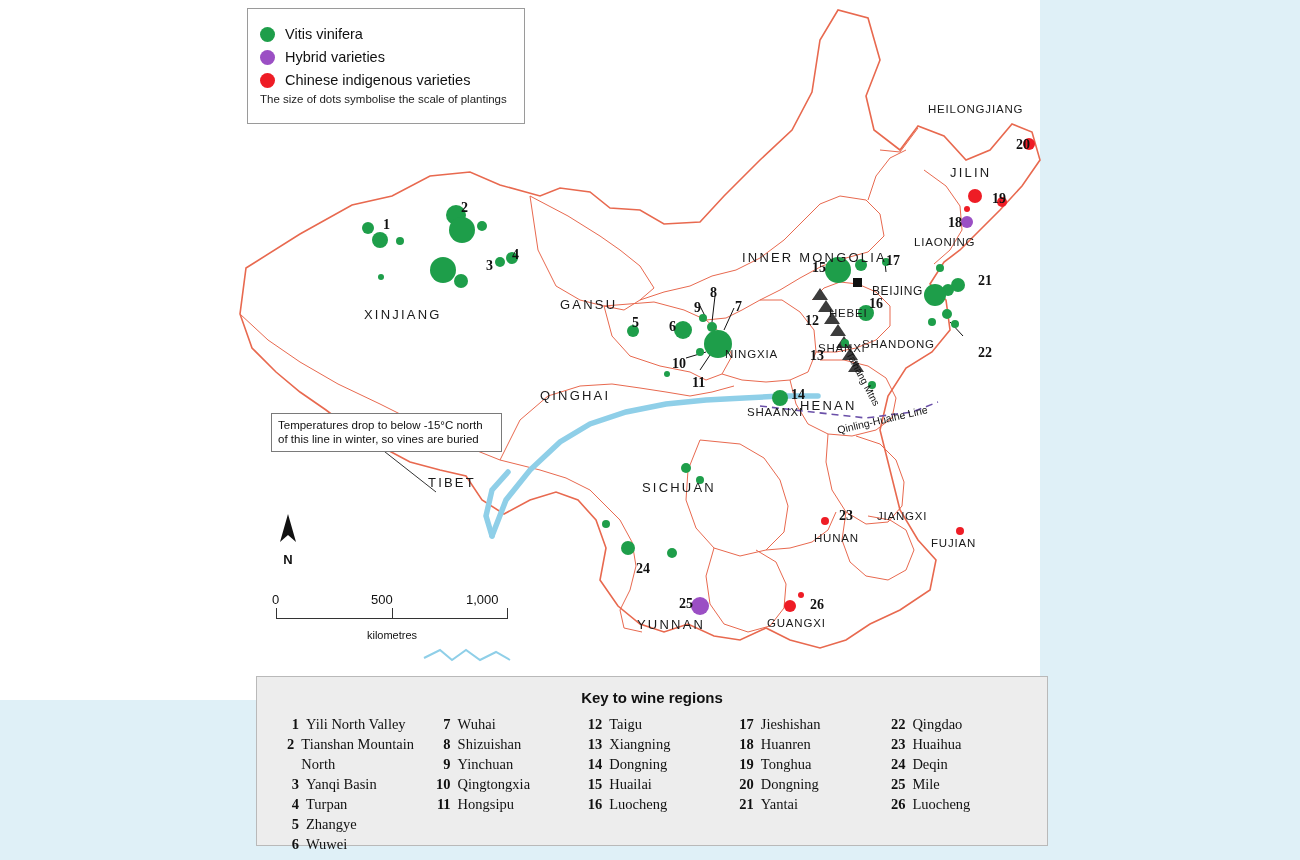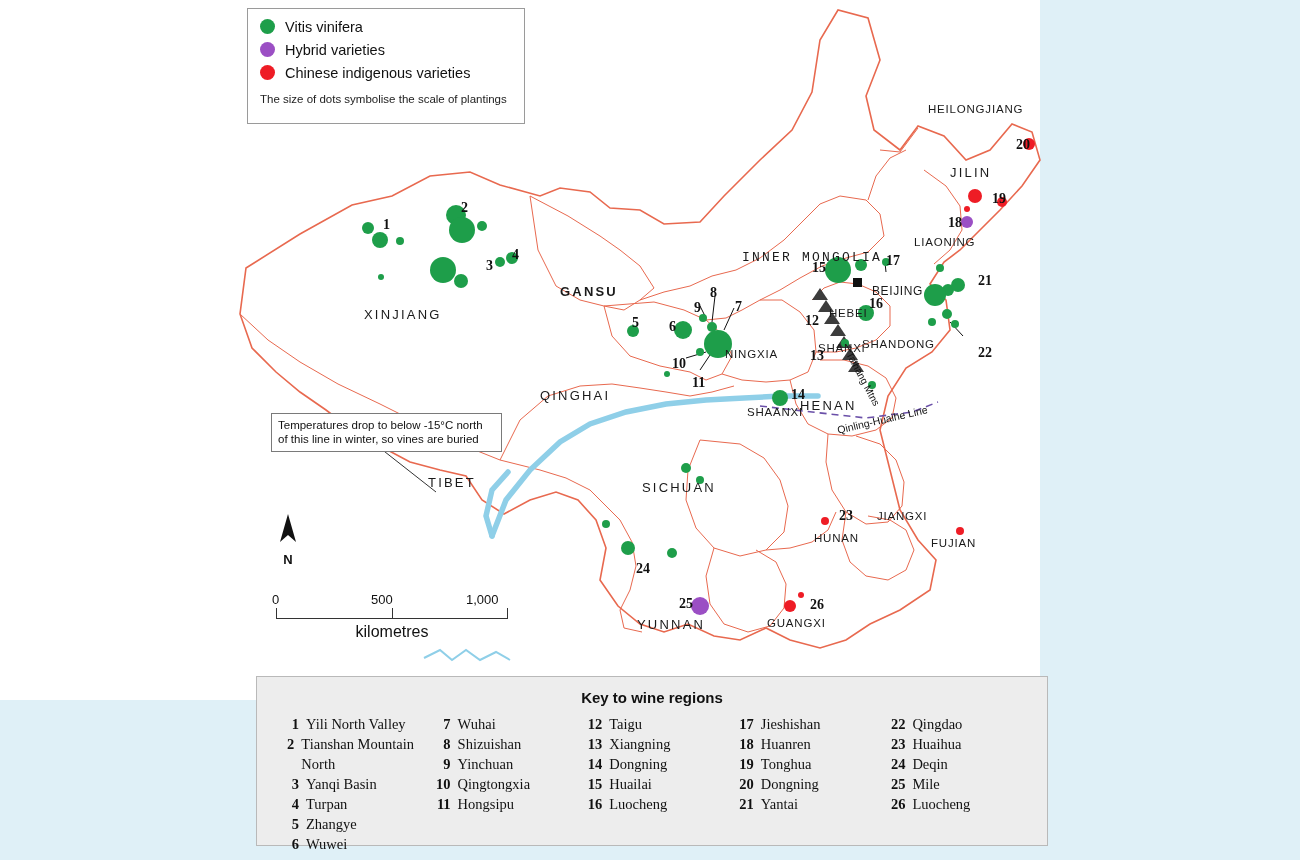--- a/index.html
+++ b/index.html
@@ -40,21 +40,21 @@
     position: absolute;
     left: 247px; top: 8px;
     width: 278px; height: 116px;
     background: #ffffff;
     border: 1px solid #9a9a9a;
     box-sizing: border-box;
     padding: 10px 12px 6px 12px;
   }
   .legend-row {
     display: flex;
-    align-items: flex-start;
+    align-items: flex-end;
     height: 23px;
     font-size: 14.5px;
     color: #111;
   }
   .legend-dot {
     width: 15px; height: 15px;
     border-radius: 50%;
     margin-right: 10px;
     flex: none;
   }
@@ -165,23 +165,23 @@
     border-bottom: 1px solid #333;
   }
   #scale-line .tick {
     position: absolute;
     top: 0; bottom: 0;
     width: 1px;
     background: #333;
   }
   #scale-unit {
     text-align: center;
-    font-size: 16px;
-    color: #111;
-    margin-top: 4px;
+    font-size: 11px;
+    color: #111;
+    margin-top: 10px;
   }
   
   #compass {
     position: absolute;
     left: 272px; top: 512px;
     width: 32px;
     text-align: center;
   }
   #compass-n {
     font-size: 13px; font-weight: bold; color: #111;
@@ -325,26 +325,26 @@
       <div class="dot" style="left: 825px; top: 521px; width: 8px; height: 8px; background: rgb(238, 28, 37);"></div>
       <div class="dot" style="left: 960px; top: 531px; width: 8px; height: 8px; background: rgb(238, 28, 37);"></div>
       <div class="dot" style="left: 790px; top: 606px; width: 12px; height: 12px; background: rgb(238, 28, 37);"></div>
       <div class="dot" style="left: 801px; top: 595px; width: 6px; height: 6px; background: rgb(238, 28, 37);"></div>
       <div class="dot" style="left: 967px; top: 222px; width: 12px; height: 12px; background: rgb(155, 79, 196);"></div>
       <div class="dot" style="left: 700px; top: 606px; width: 18px; height: 18px; background: rgb(155, 79, 196);"></div>
     </div>
 
   <div id="labels-layer">
       <div class="plabel" style="left: 364px; top: 307px;">XINJIANG</div>
-      <div class="plabel" style="left: 560px; top: 284px; font-weight: bold;">GANSU</div>
+      <div class="plabel" style="left: 560px; top: 297px;">GANSU</div>
       <div class="plabel" style="left: 540px; top: 388px;">QINGHAI</div>
       <div class="plabel" style="left: 428px; top: 475px;">TIBET</div>
       <div class="plabel" style="left: 642px; top: 480px;">SICHUAN</div>
       <div class="plabel" style="left: 637px; top: 617px;">YUNNAN</div>
-      <div class="plabel" style="left: 742px; top: 250px; font-family: Liberation Mono, monospace;">INNER MONGOLIA</div>
+      <div class="plabel" style="left: 742px; top: 250px;">INNER MONGOLIA</div>
       <div class="plabel" style="left: 800px; top: 398px;">HENAN</div>
       <div class="plabel" style="left: 950px; top: 165px;">JILIN</div>
       <div class="plabel med" style="left: 928px; top: 103px;">HEILONGJIANG</div>
       <div class="plabel med" style="left: 914px; top: 236px;">LIAONING</div>
       <div class="plabel med" style="left: 725px; top: 348px;">NINGXIA</div>
       <div class="plabel med" style="left: 790px; top: 342px; margin-left: 28px;">SHANXI</div>
       <div class="plabel med" style="left: 829px; top: 307px;">HEBEI</div>
       <div class="plabel med" style="left: 862px; top: 338px;">SHANDONG</div>
       <div class="plabel med" style="left: 747px; top: 406px;">SHAANXI</div>
       <div class="plabel med" style="left: 814px; top: 532px;">HUNAN</div>

